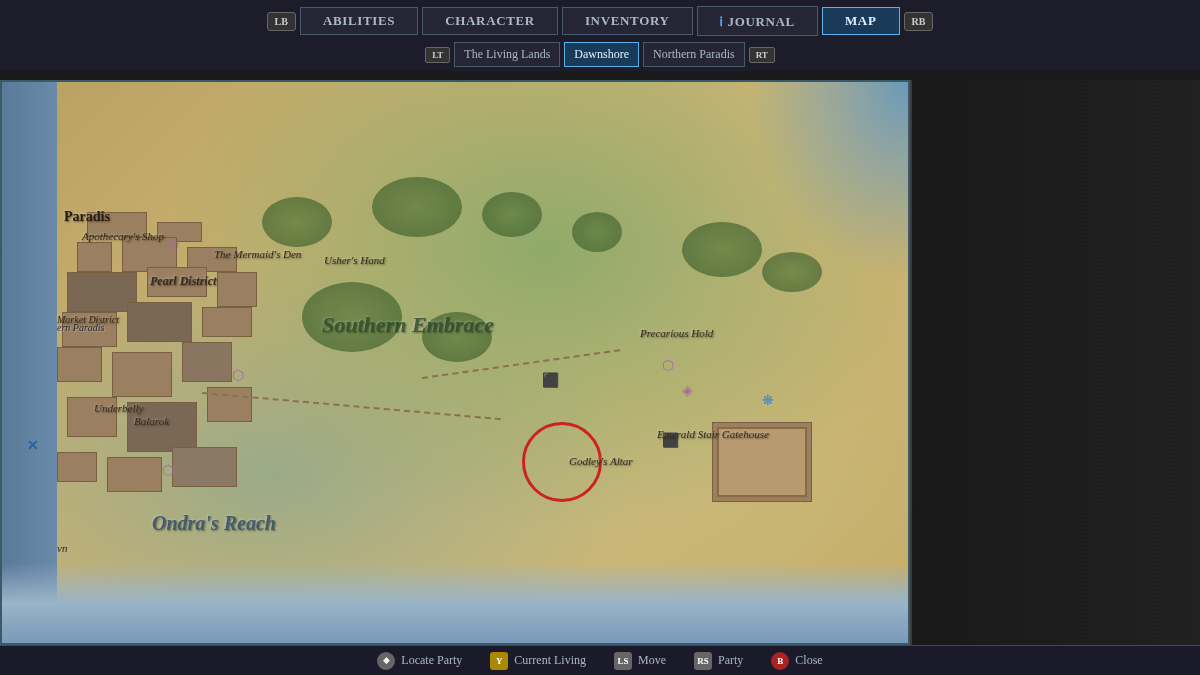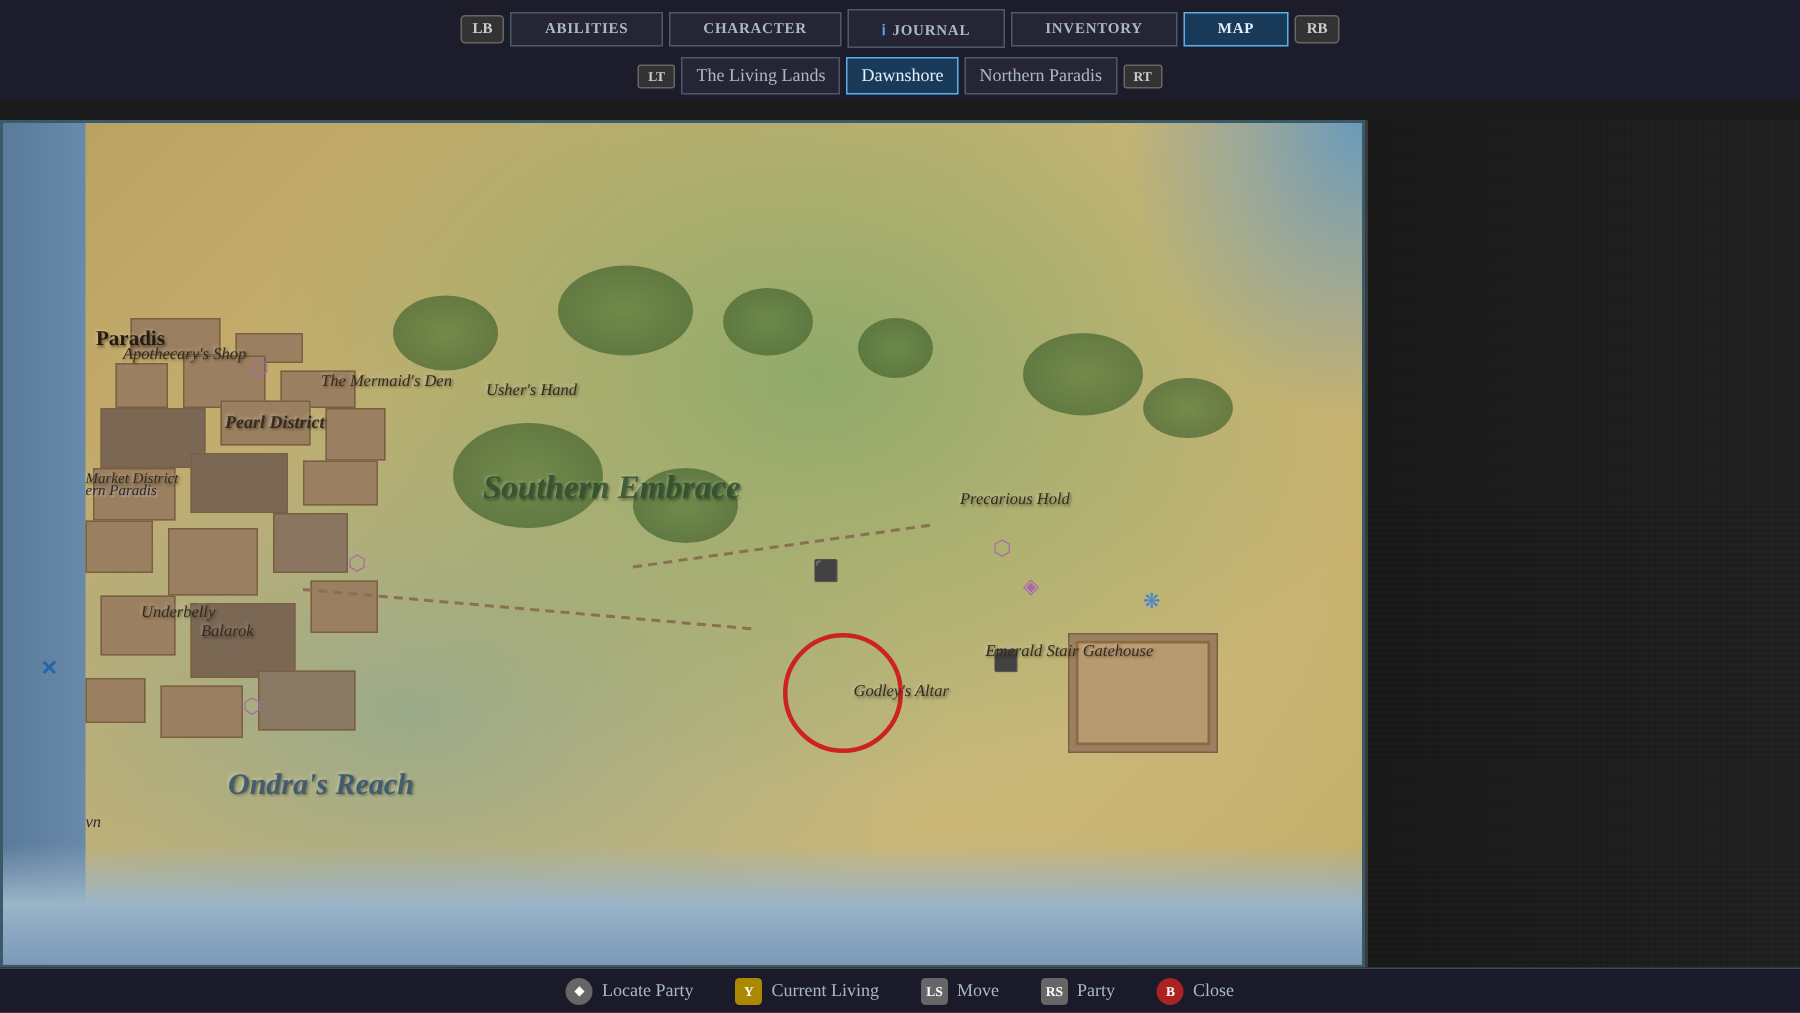--- a/index.html
+++ b/index.html
@@ -23,21 +23,21 @@
 
     .nav-tabs {
       display: flex;
       align-items: center;
       gap: 4px;
       margin-bottom: 6px;
     }
 
     .nav-tab {
       padding: 5px 22px;
-      font-size: 10px;
+      font-size: 13px;
       font-weight: bold;
       letter-spacing: 0.05em;
       cursor: pointer;
       border: 1px solid #4a5a6a;
       color: #aab8c8;
       background: #252535;
       text-transform: uppercase;
     }
 
     .nav-tab.active {
@@ -283,24 +283,24 @@
     }
   </style>
 </head>
 <body>
 
 <div id="top-nav">
   <div class="nav-tabs">
     <span class="controller-btn">LB</span>
     <div class="nav-tab">ABILITIES</div>
     <div class="nav-tab">CHARACTER</div>
+    <div class="nav-tab">INVENTORY</div>
     <div class="nav-tab">
       <span style="margin-right:4px; color:#5af;">ℹ</span><span>JOURNAL</span>
     </div>
-    <div class="nav-tab">INVENTORY</div>
     <div class="nav-tab active">MAP</div>
     <span class="controller-btn">RB</span>
   </div>
   <div class="sub-tabs">
     <span class="trigger-btn">LT</span>
     <div class="sub-tab">The Living Lands</div>
     <div class="sub-tab active">Dawnshore</div>
     <div class="sub-tab">Northern Paradis</div>
     <span class="trigger-btn">RT</span>
   </div>
@@ -365,21 +365,21 @@
     <div class="map-icon" style="top:290px;left:540px;color:#bbaa55;">⬛</div>
     <div class="map-icon" style="top:155px;left:165px;color:#aa66aa;">⬡</div>
     <div class="map-icon" style="top:380px;left:160px;color:#aa66aa;">⬡</div>
     <div class="map-icon" style="top:350px;left:660px;color:#bbaa55;">⬛</div>
 
     <div class="x-marker" style="top:355px;left:25px;">✕</div>
 
     <div class="map-label region" style="left:320px;top:230px;">Southern Embrace</div>
     <div class="map-label region" style="left:150px;top:430px;font-size:20px;color:#2a4a6a;">Ondra's Reach</div>
 
-    <div class="map-label area" style="left:62px;top:127px;font-style:normal;font-weight:bold;font-size:14px;color:#2a1a0a;margin-top:10px;">Paradis</div>
+    <div class="map-label area" style="left:62px;top:127px;font-style:normal;font-weight:bold;font-size:14px;color:#2a1a0a;">Paradis</div>
     <div class="map-label district" style="left:80px;top:148px;">Apothecary's Shop</div>
     <div class="map-label district" style="left:148px;top:192px;font-weight:bold;font-size:12px;">Pearl District</div>
     <div class="map-label district" style="left:212px;top:166px;">The Mermaid's Den</div>
     <div class="map-label district" style="left:322px;top:172px;">Usher's Hand</div>
     <div class="map-label district" style="left:55px;top:232px;font-size:10px;">Market District</div>
     <div class="map-label district" style="left:92px;top:320px;">Underbelly</div>
     <div class="map-label district" style="left:132px;top:333px;">Balarok</div>
     <div class="map-label district" style="left:638px;top:245px;">Precarious Hold</div>
     <div class="map-label district" style="left:655px;top:346px;font-size:11px;">Emerald Stair Gatehouse</div>
     <div class="map-label district" style="left:567px;top:373px;">Godley's Altar</div>

